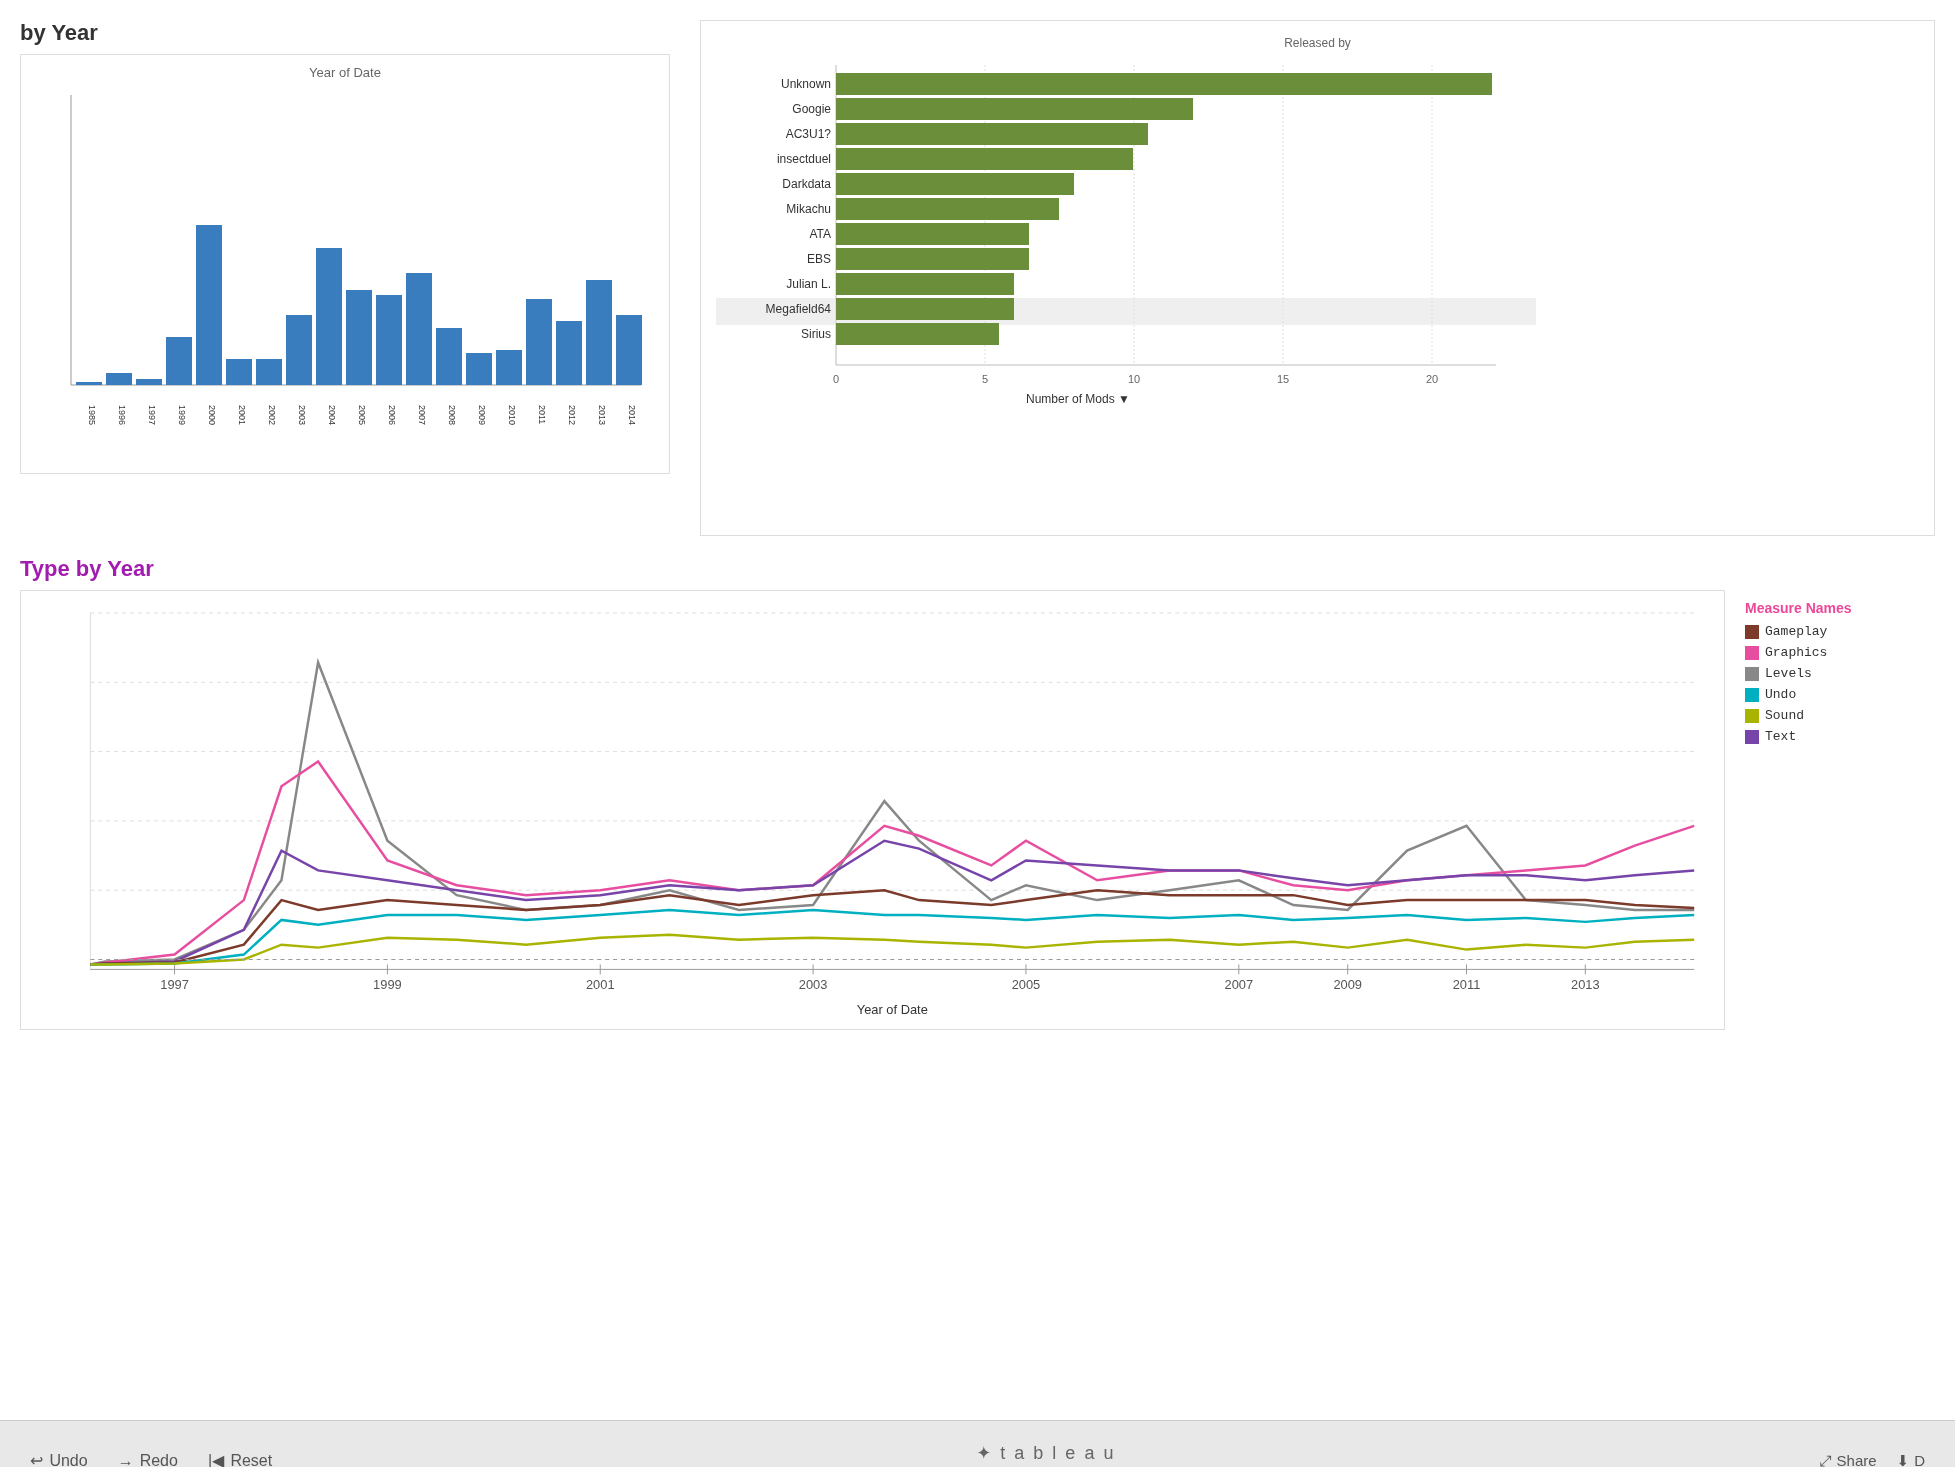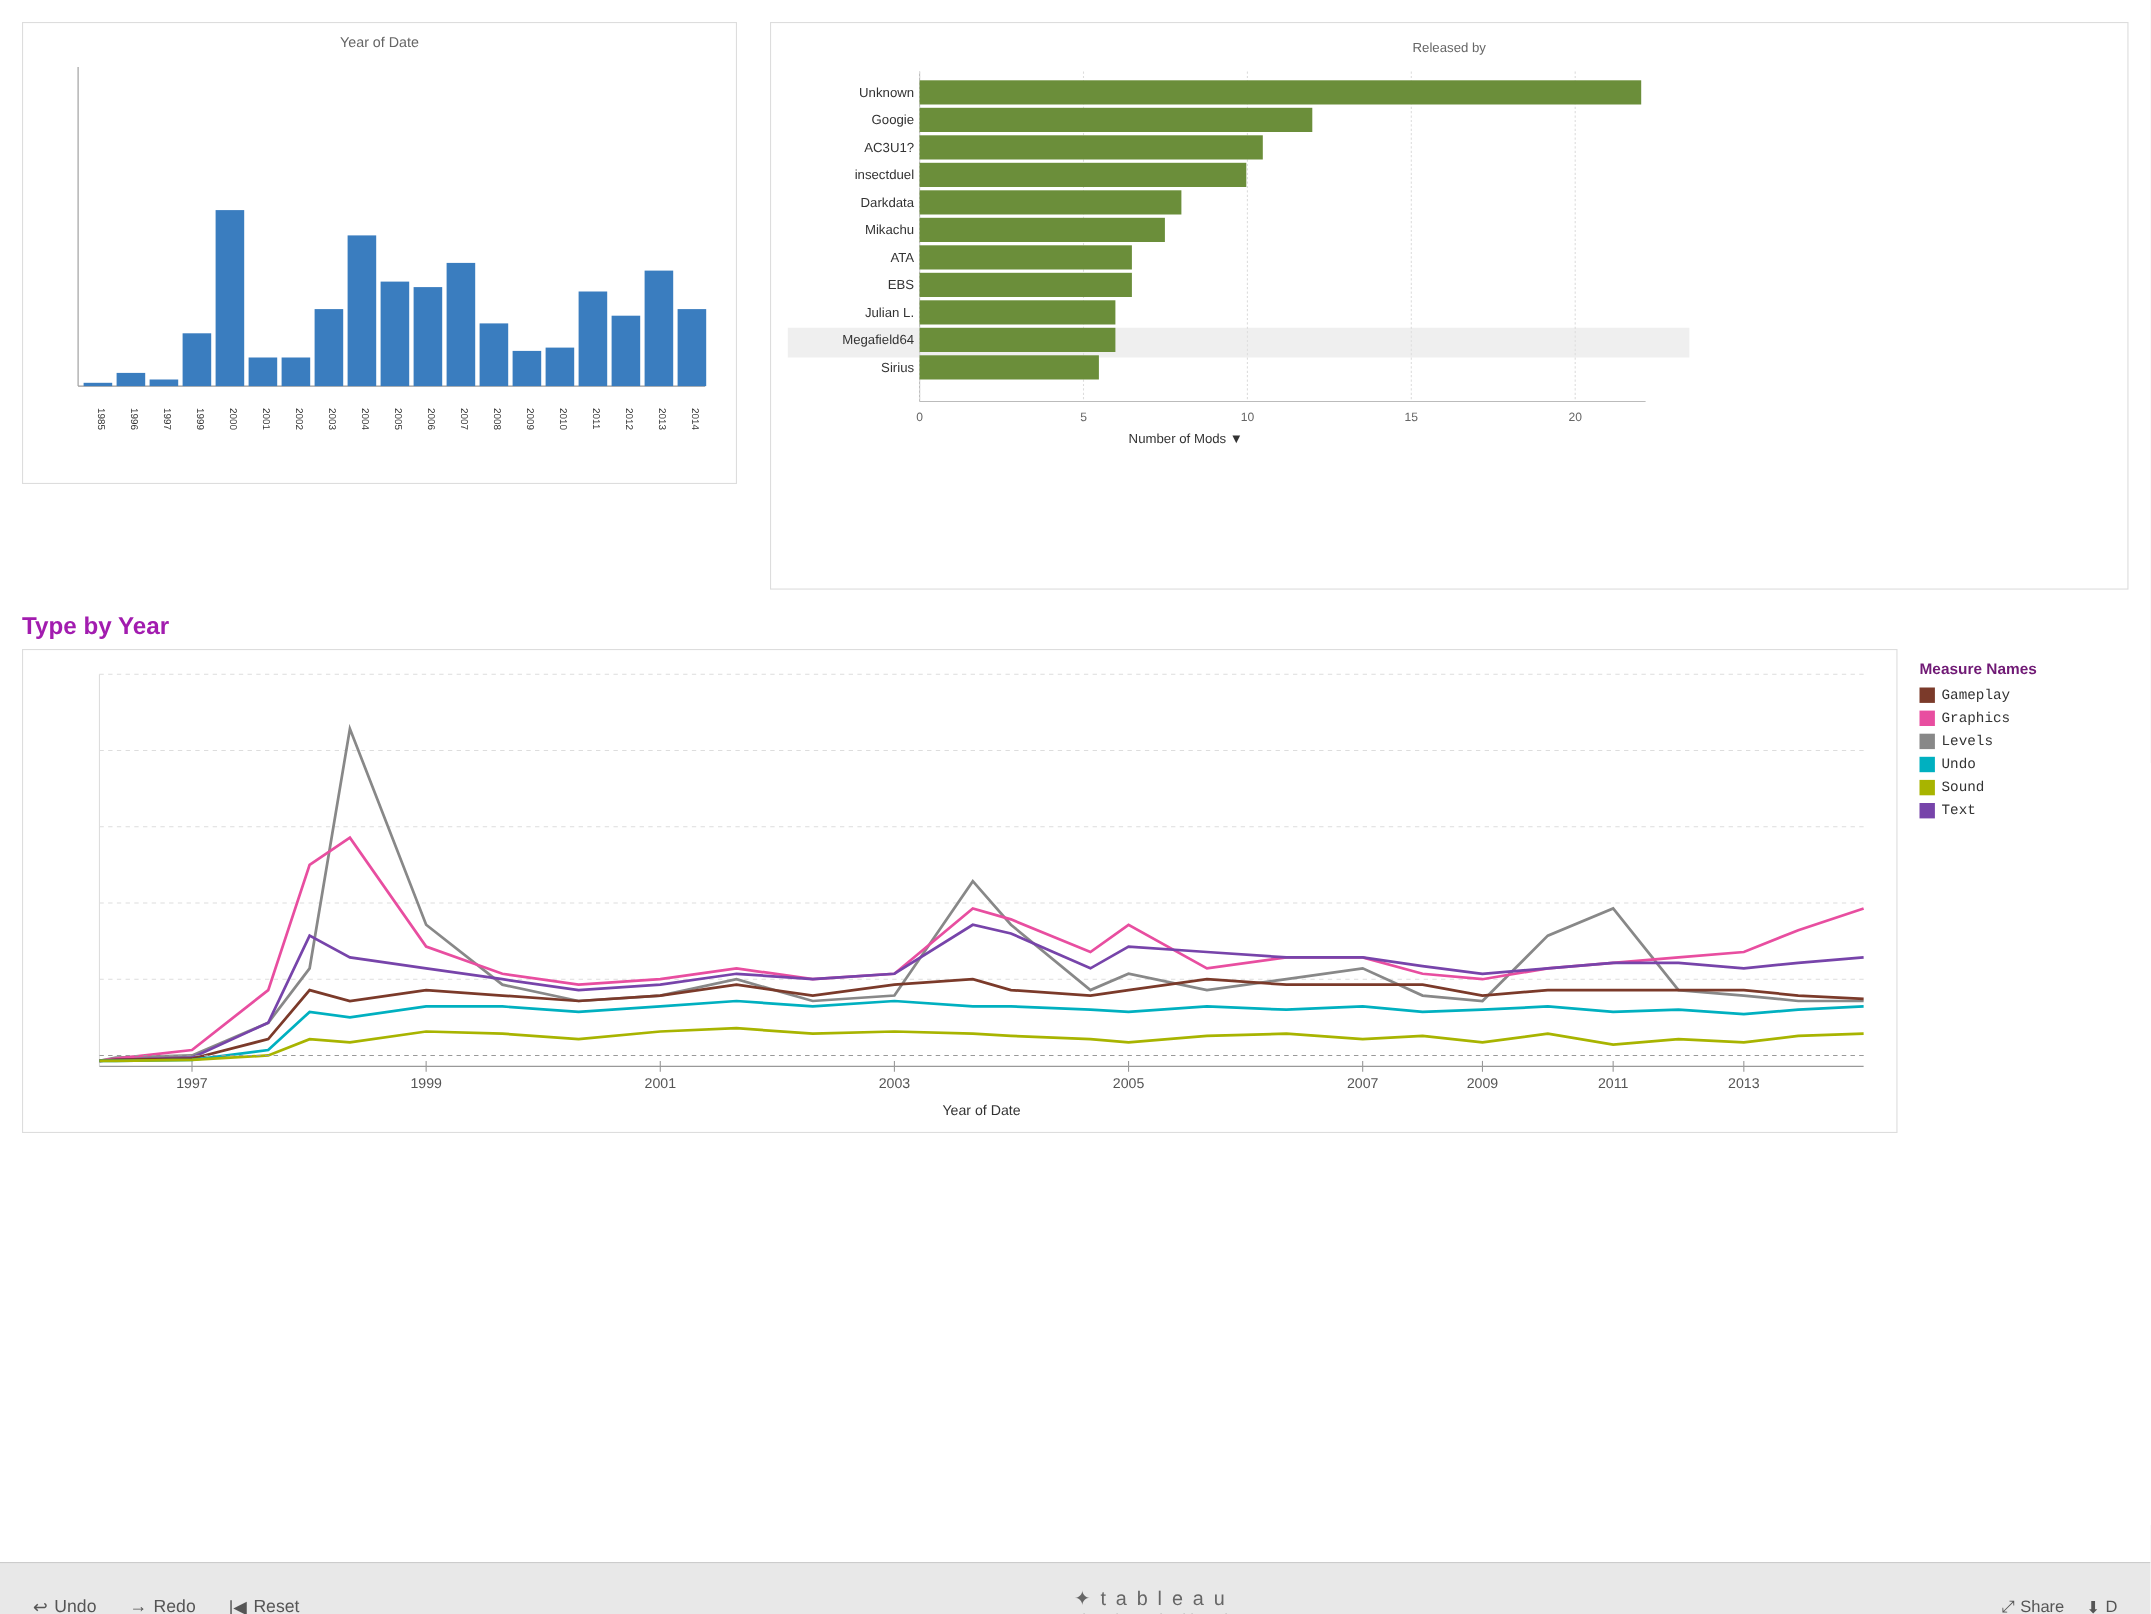--- a/index.html
+++ b/index.html
@@ -20,21 +20,21 @@
     .modders-chart { border: 1px solid #ddd; background: white; padding: 15px; position: relative; height: 516px; }
     .released-by-label { font-size: 12px; color: #666; margin-bottom: 5px; text-align: center; }
     
     
     .type-by-year-section { width: 100%; margin-top: 10px; }
     .type-by-year-section h3 { font-size: 22px; font-weight: bold; color: #a21caf; margin-bottom: 8px; }
     
     .line-chart-outer { display: flex; gap: 10px; }
     .line-chart-wrapper { flex: 1; border: 1px solid #ddd; background: white; padding: 10px; height: 440px; position: relative; }
     .legend-panel { width: 200px; padding: 10px; }
-    .legend-title { font-size: 14px; font-weight: bold; color: #701a75; margin-bottom: 8px; }
+    .legend-title { font-size: 14px; font-weight: bold; color: #ec4899; margin-bottom: 8px; }
     .legend-item { display: flex; align-items: center; gap: 6px; margin-bottom: 6px; font-family: Liberation Mono, monospace; }
     .legend-color { width: 14px; height: 14px; flex-shrink: 0; }
     .legend-label { font-size: 13px; color: #333; }
     
     
     .footer { background: #e8e8e8; height: 80px; display: flex; align-items: center; justify-content: space-between; padding: 0 30px; border-top: 1px solid #ccc; }
     .footer-left { display: flex; gap: 30px; align-items: center; }
     .footer-btn { font-size: 16px; color: #555; cursor: pointer; display: flex; align-items: center; gap: 6px; }
     .footer-center { text-align: center; }
     .tableau-logo { font-size: 18px; color: #666; letter-spacing: 2px; }
@@ -43,20 +43,21 @@
     .footer-action { font-size: 15px; color: #555; display: flex; align-items: center; gap: 5px; cursor: pointer; }
   </style>
 </head>
 <body>
 
 <div class="main-container">
 
   <div class="top-row">
 
     <div class="by-year-section">
+      <h3>by Year</h3>
       <div class="chart-container">
         <div class="chart-title">Year of Date</div>
         <svg width="620" height="370">
 
           <line x1="40" y1="10" x2="40" y2="300" stroke="#999" stroke-width="1"></line>
           <line x1="40" y1="300" x2="610" y2="300" stroke="#999" stroke-width="1"></line>
 
           <rect x="45" y="297" width="26" height="3" fill="#3a7dbf"></rect>
           <text x="58" y="320" transform="rotate(90,58,320)" font-size="9" fill="#333" text-anchor="start">1985</text>
 

